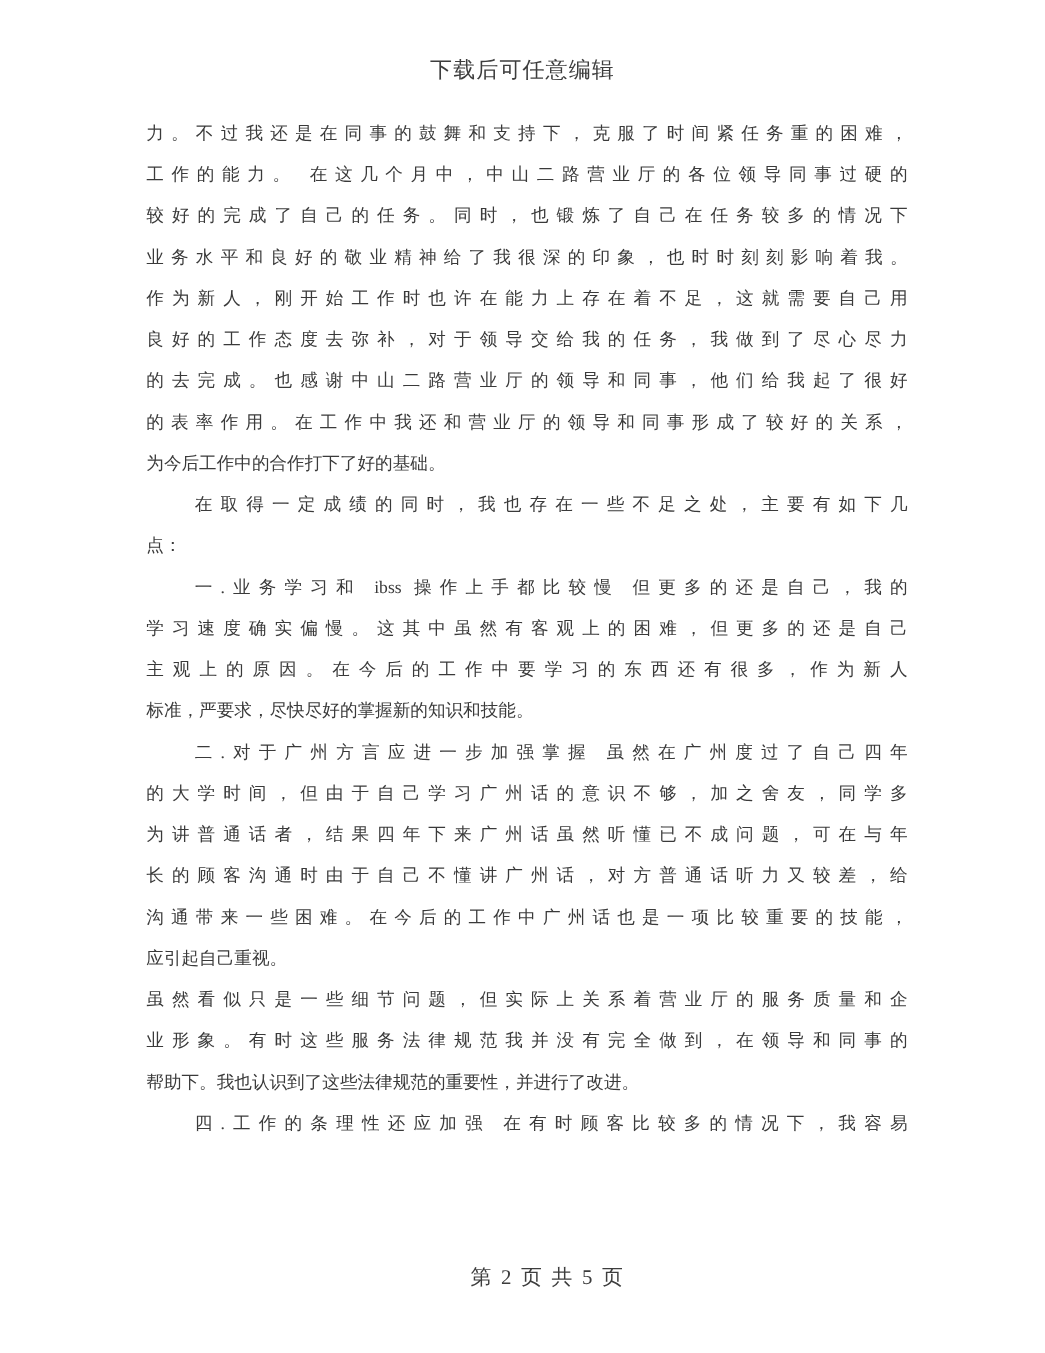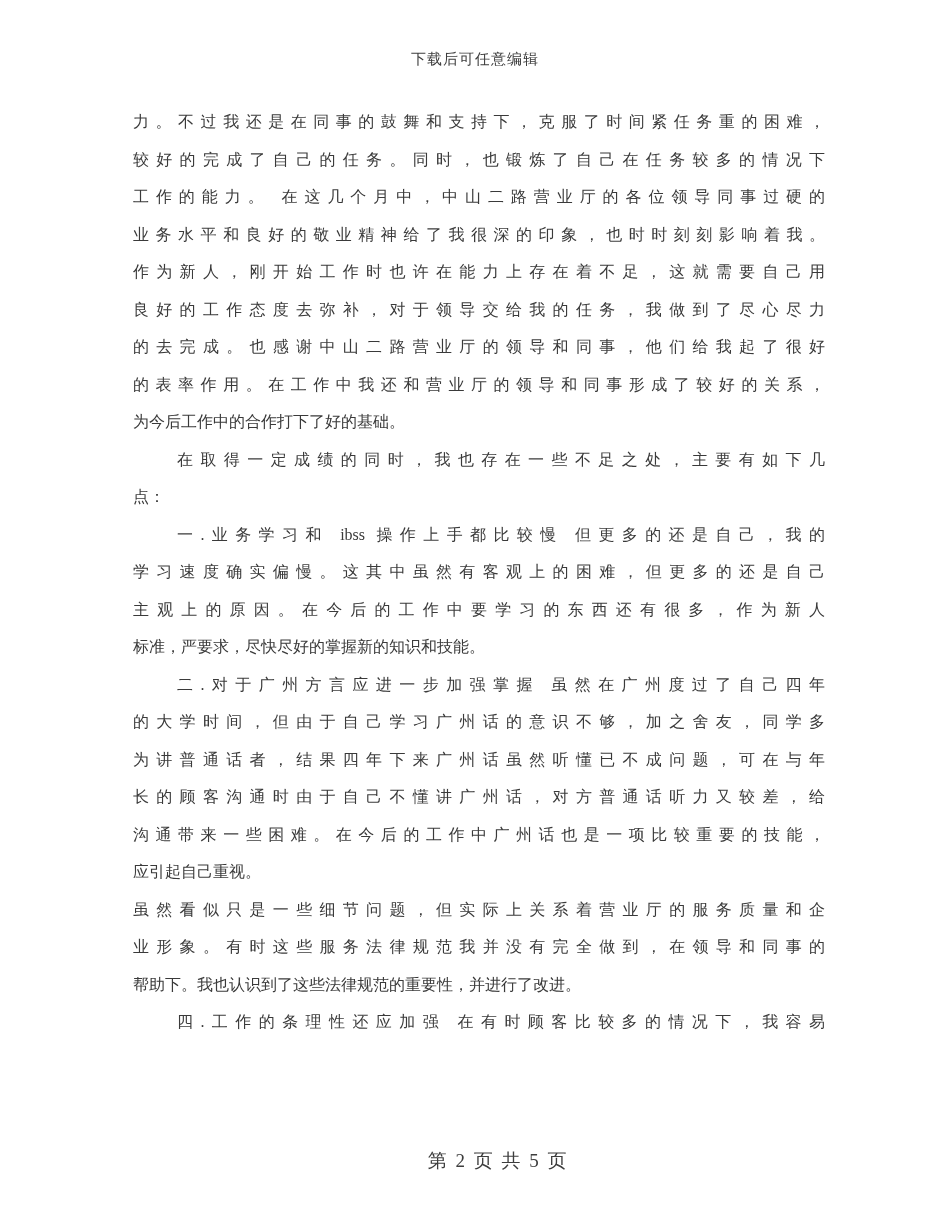--- a/index.html
+++ b/index.html
@@ -14,21 +14,21 @@
     background: #ffffff;
     overflow: hidden;
     font-family: "Liberation Serif", serif;
   }
   .doc-header {
     position: absolute;
     top: 50px;
     left: 0;
     width: 100%;
     text-align: center;
-    font-size: 15px;
+    font-size: 20px;
     letter-spacing: 1px;
     color: #3d3d3d;
   }
   .doc-body {
     position: absolute;
     top: 103px;
     left: 133px;
     width: 692px;
     font-size: 16px;
     color: #3a3a3a;
@@ -64,22 +64,22 @@
 
 <div class="page">
 
   <div class="doc-header">
     <span>下载后可任意编辑</span>
   </div>
 
   <div class="doc-body" id="doc-body">
 
   <div class="line">力。不过我还是在同事的鼓舞和支持下，克服了时间紧任务重的困难，</div>
+      <div class="line">工作的能力。 在这几个月中，中山二路营业厅的各位领导同事过硬的</div>
       <div class="line">较好的完成了自己的任务。同时，也锻炼了自己在任务较多的情况下</div>
-      <div class="line">工作的能力。 在这几个月中，中山二路营业厅的各位领导同事过硬的</div>
       <div class="line">业务水平和良好的敬业精神给了我很深的印象，也时时刻刻影响着我。</div>
       <div class="line">作为新人，刚开始工作时也许在能力上存在着不足，这就需要自己用</div>
       <div class="line">良好的工作态度去弥补，对于领导交给我的任务，我做到了尽心尽力</div>
       <div class="line">的去完成。也感谢中山二路营业厅的领导和同事，他们给我起了很好</div>
       <div class="line">的表率作用。在工作中我还和营业厅的领导和同事形成了较好的关系，</div>
       <div class="line para-end">为今后工作中的合作打下了好的基础。</div>
       <div class="line indent">在取得一定成绩的同时，我也存在一些不足之处，主要有如下几</div>
       <div class="line para-end">点：</div>
       <div class="line indent">一.业务学习和 ibss 操作上手都比较慢 但更多的还是自己，我的</div>
       <div class="line">学习速度确实偏慢。这其中虽然有客观上的困难，但更多的还是自己</div>

